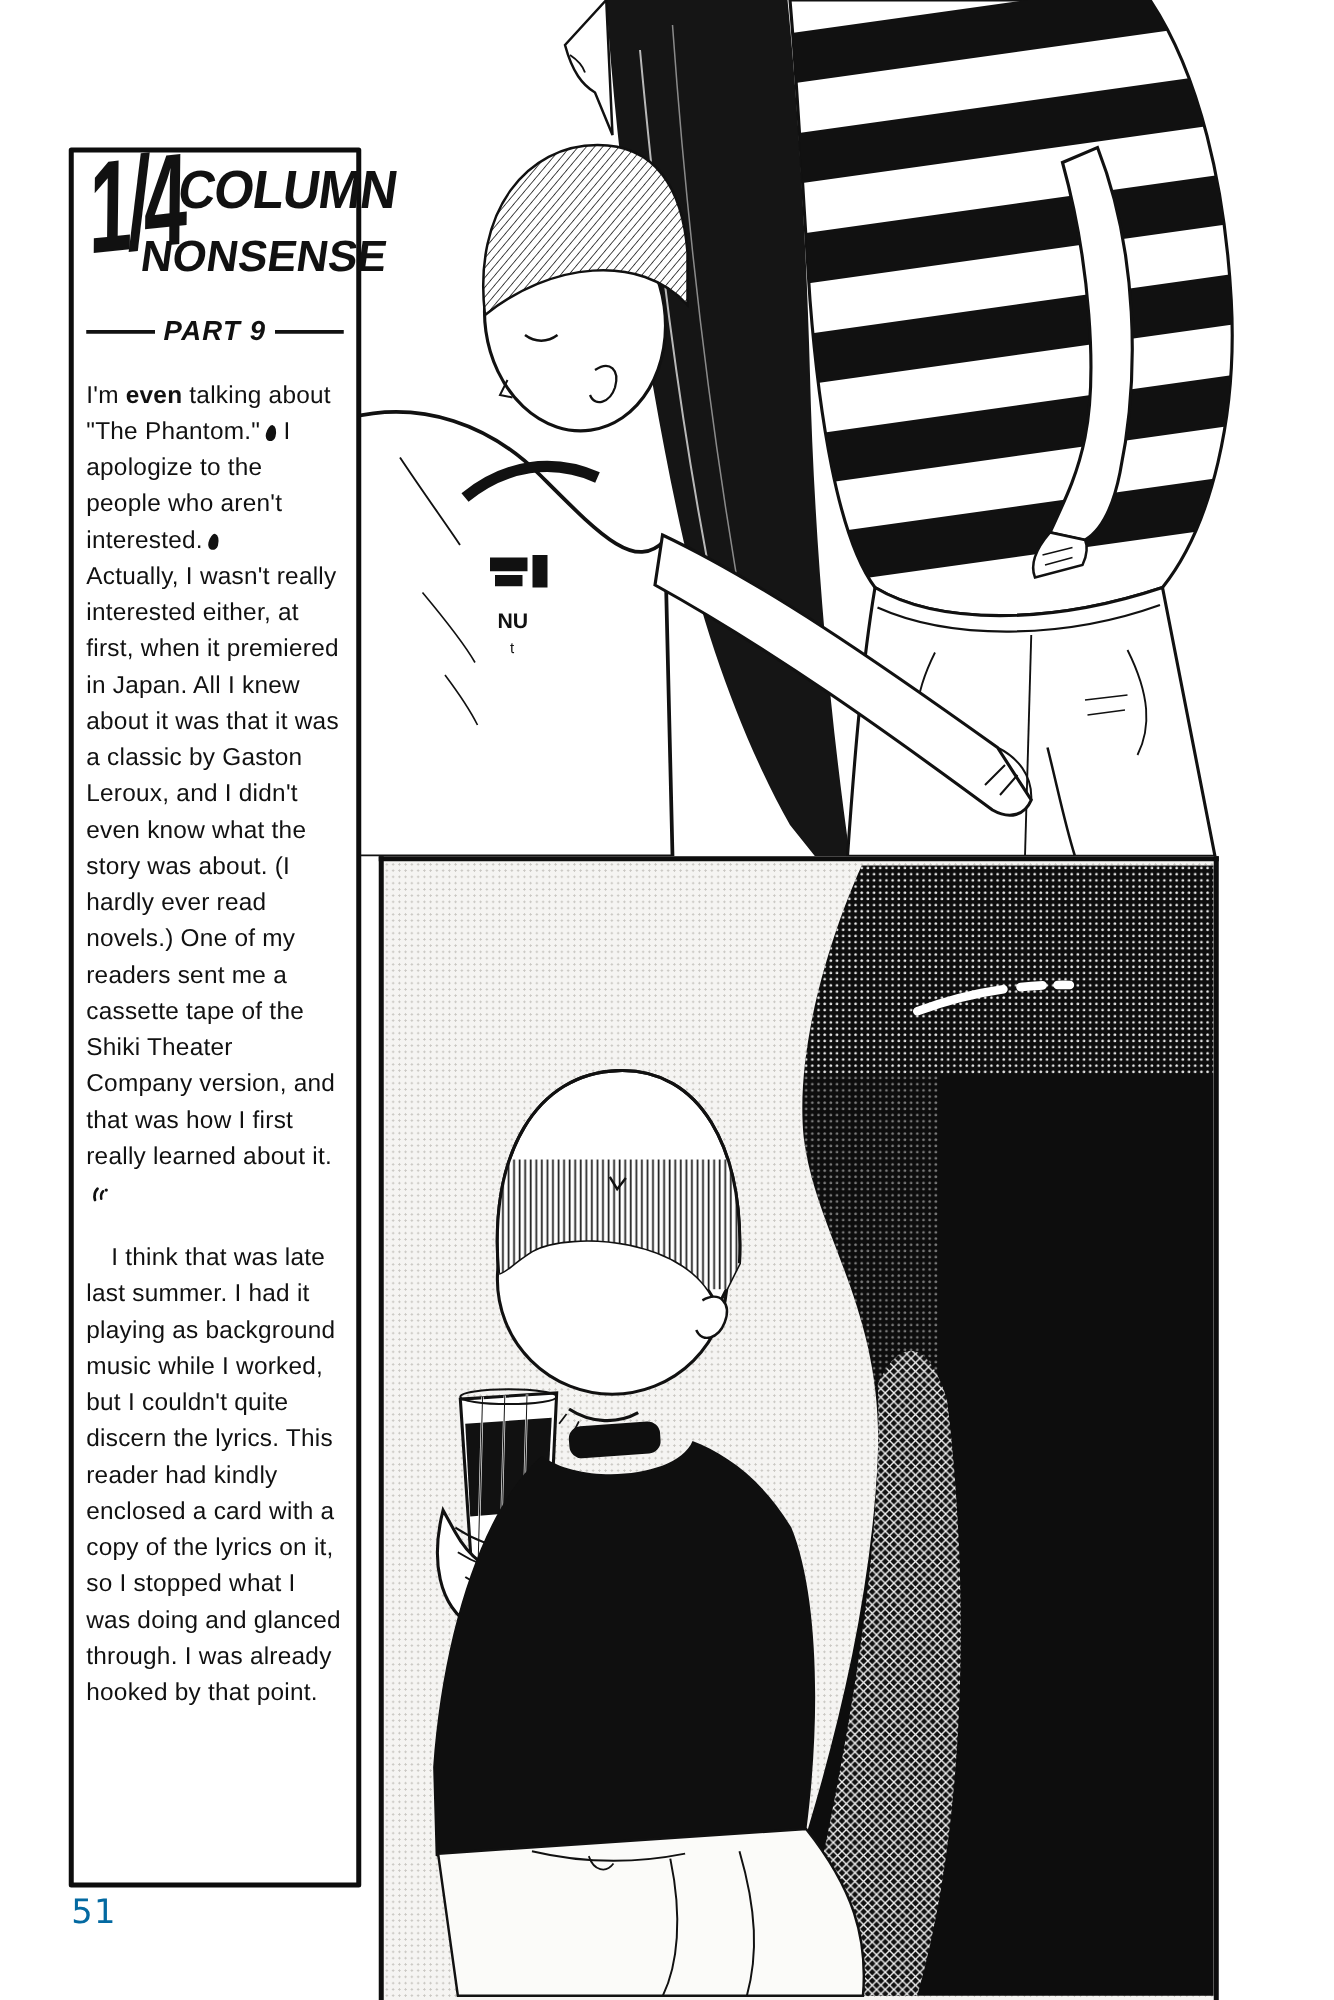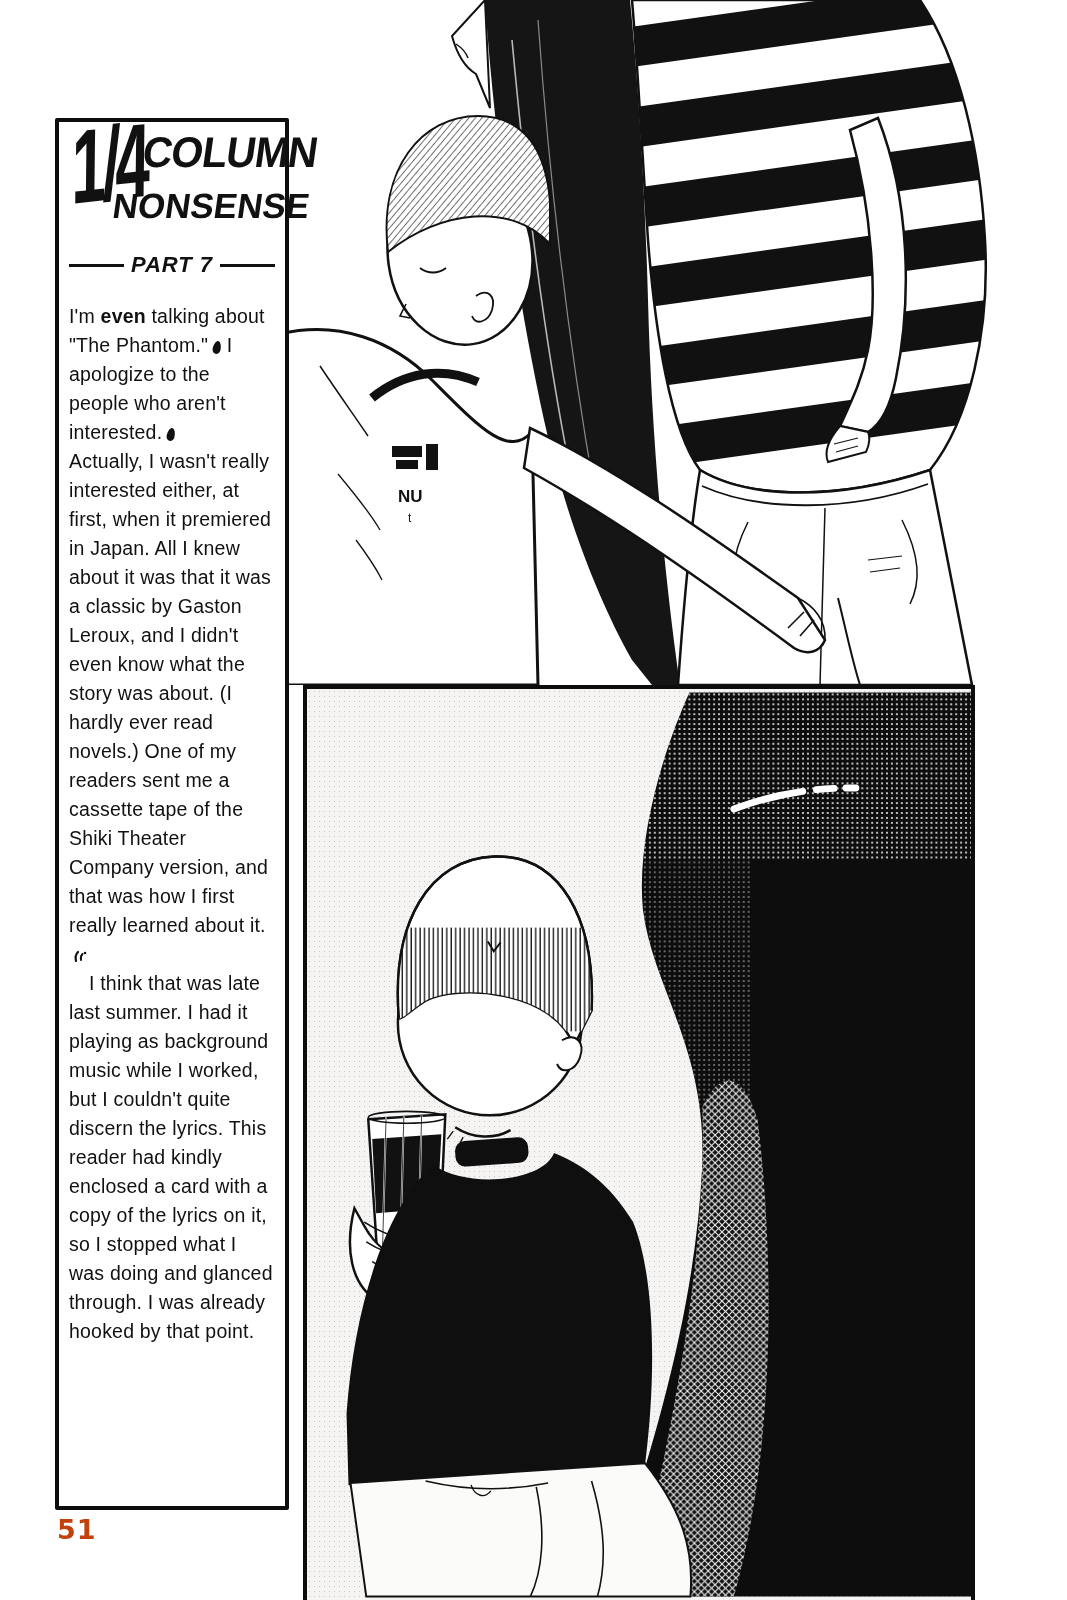--- a/index.html
+++ b/index.html
@@ -28,41 +28,41 @@
     transform:skewX(-8deg);line-height:1;letter-spacing:0;
   }
   .t-part-row{
     position:absolute;left:0;right:0;top:122px;display:flex;align-items:center;gap:7px;
   }
   .t-rule{flex:1;border-top:3px solid #111;}
   .t-part{font-size:22px;font-weight:800;font-style:italic;letter-spacing:1px;white-space:nowrap;}
   
   #column-text{font-size:19.5px;line-height:29px;letter-spacing:.2px;}
   #column-text p{margin:0;}
-  #column-text .indent{text-indent:20px;}
+  #column-text .indent{text-indent:20px;margin-top:23px;}
   .drop-icon{
     display:inline-block;width:8px;height:13px;background:#111;margin-left:5px;
     border-radius:46% 54% 52% 48% / 62% 66% 34% 38%;
     transform:rotate(14deg);vertical-align:-2px;
   }
   .flick-icon{display:inline-block;width:14px;height:14px;margin-left:4px;vertical-align:-2px;}
   
   #panel-top{position:absolute;left:280px;top:0;width:772px;height:685px;}
   #panel-bottom{
     position:absolute;left:303px;top:685px;width:672px;height:915px;box-sizing:border-box;
     border:4px solid #0d0d0d;border-bottom:none;
     background-color:#f5f4f2;
     background-image:radial-gradient(circle,#c9c7c2 .8px,transparent 1px);
     background-size:5px 5px;
   }
   #panel-bottom svg,#panel-top svg{display:block;width:100%;height:100%;}
   
   #page-number{
-    position:absolute;left:57px;top:1514px;font-size:27px;color:#c2410c;
-    font-family:"DejaVu Sans",sans-serif;letter-spacing:1px;font-weight:bold;
+    position:absolute;left:57px;top:1514px;font-size:27px;color:#0369a1;
+    font-family:"DejaVu Sans",sans-serif;letter-spacing:1px;
   }
 </style>
 </head>
 <body>
 
 <div id="page">
 
   <div id="panel-top">
     <svg viewBox="0 0 772 685">
       <defs>
@@ -196,21 +196,21 @@
     </svg>
   </div>
 
   <div id="column-box">
     <div id="column-title">
       <span class="t-fraction">1/4</span>
       <span class="t-word1">COLUMN</span>
       <span class="t-word2">NONSENSE</span>
       <div class="t-part-row">
         <span class="t-rule"></span>
-        <span class="t-part">PART 7</span>
+        <span class="t-part">PART 9</span>
         <span class="t-rule"></span>
       </div>
     </div>
 
     <div id="column-text">
       <p>
         <span>I'm </span><b>even</b><span> talking about "The Phantom."</span><span class="drop-icon"></span>
         <span>I apologize to the people who aren't interested.</span><span class="drop-icon"></span><br>
         <span>Actually, I wasn't really interested either, at first, when it premiered in Japan. All I knew about it was that it was a classic by Gaston Leroux, and I didn't even know what the story was about. (I hardly ever read novels.) One of my readers sent me a cassette tape of the Shiki Theater Company version, and that was how I first really learned about it.</span><svg class="flick-icon" viewBox="0 0 14 14">
             <path d="M3,12 C2,8 3,5 5,3" stroke="#111" stroke-width="2.2" fill="none" stroke-linecap="round"></path>

